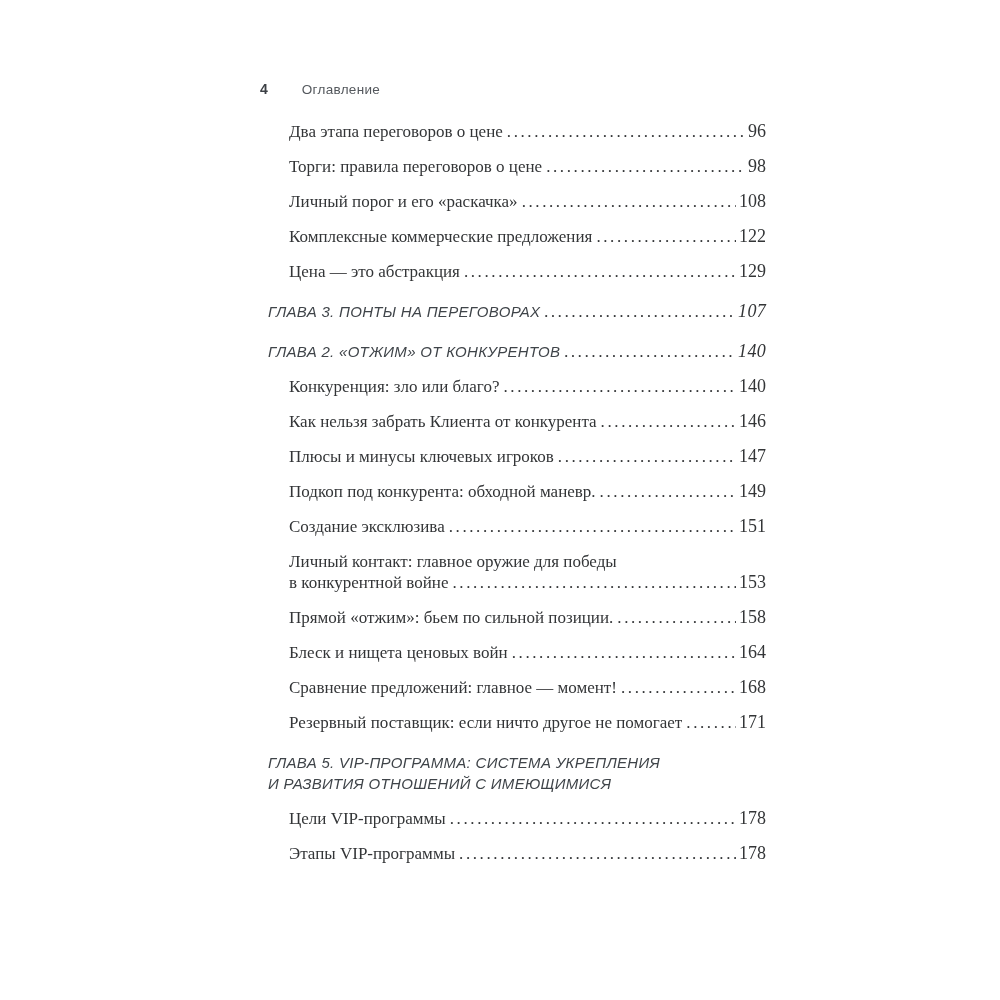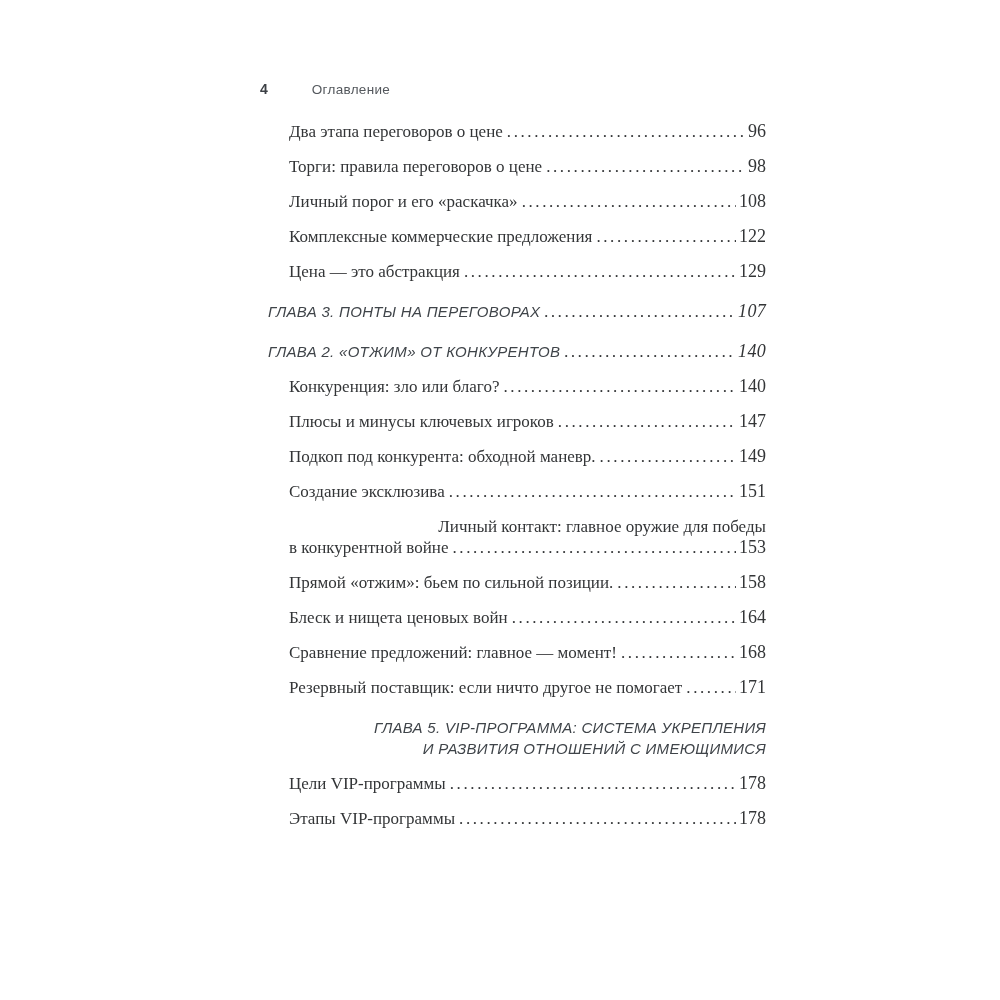--- a/index.html
+++ b/index.html
@@ -27,21 +27,21 @@
     align-items:baseline;
     font-family:"Liberation Sans", sans-serif;
     color:var(--header-gray);
   }
   .running-head .folio{
     font-size:14px;
     font-weight:bold;
     color:#3c4045;
   }
   .running-head .rh-title{
-    margin-left:44px;
+    margin-left:34px;
     font-size:13.5px;
     letter-spacing:0.3px;
   }
   .toc{
     position:absolute;
     left:268px;top:121px;
     width:498px;
   }
   .toc-row{
     margin-bottom:14px;
@@ -59,21 +59,21 @@
     font-size:15px;
     letter-spacing:0.3px;
     color:var(--heading);
     font-style:italic;
   }
   .toc-flex{
     display:flex;
     align-items:baseline;
     width:100%;
   }
-  .toc-line{white-space:nowrap;text-align:right;}
+  .toc-line{white-space:nowrap;}
   .toc-flex .t{
     flex:0 0 auto;
     white-space:nowrap;
   }
   .dots{
     flex:1 1 auto;
     overflow:hidden;
     white-space:nowrap;
     margin-left:4px;
     margin-right:2px;
@@ -155,20 +155,27 @@
       </div>
       <div class="toc-row entry">
         <div class="toc-flex">
           <span class="t">Конкуренция: зло или благо?</span>
           <span class="dots"></span>
           <span class="pg">140</span>
         </div>
       </div>
       <div class="toc-row entry">
         <div class="toc-flex">
+          <span class="t">Как нельзя забрать Клиента от конкурента</span>
+          <span class="dots"></span>
+          <span class="pg">146</span>
+        </div>
+      </div>
+      <div class="toc-row entry">
+        <div class="toc-flex">
           <span class="t">Плюсы и минусы ключевых игроков</span>
           <span class="dots"></span>
           <span class="pg">147</span>
         </div>
       </div>
       <div class="toc-row entry">
         <div class="toc-flex">
           <span class="t">Подкоп под конкурента: обходной маневр.</span>
           <span class="dots"></span>
           <span class="pg">149</span>

